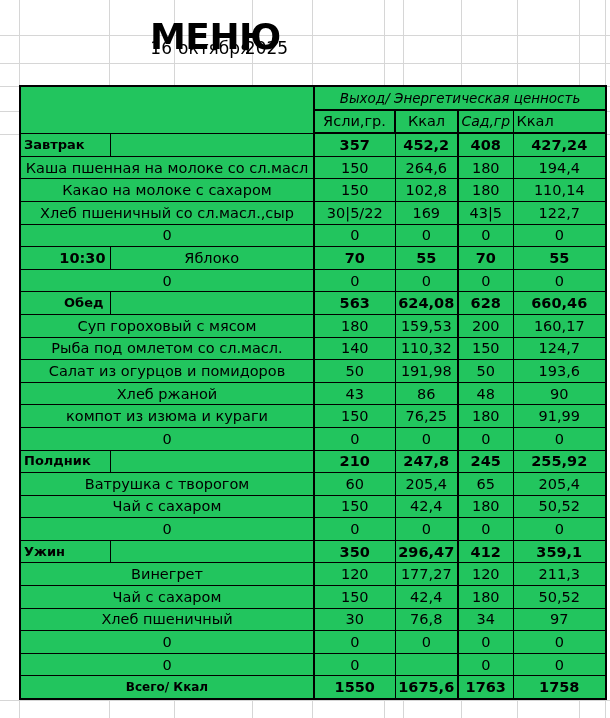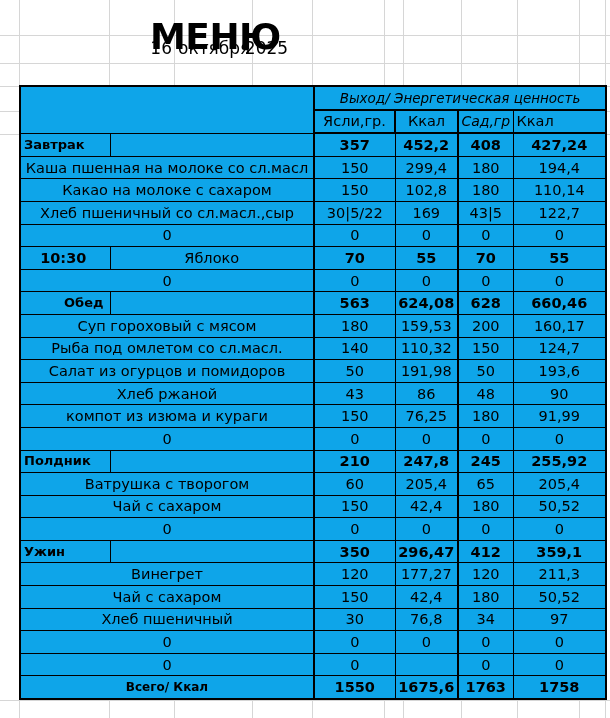--- a/index.html
+++ b/index.html
@@ -1,31 +1,31 @@
 <!DOCTYPE html>
 <html><head>
 <meta charset="utf-8">
 <style>
   html,body{margin:0;padding:0;}
   body{width:610px;height:718px;background:#fff;position:relative;overflow:hidden;font-family:"DejaVu Sans",sans-serif;color:#000;}
   .vline{position:absolute;top:0;width:1px;height:718px;background:#d6d6d6;}
   .hline{position:absolute;left:0;height:1px;width:610px;background:#d6d6d6;}
   .title{position:absolute;left:150px;top:16px;width:120px;text-align:center;font-size:36px;font-weight:bold;letter-spacing:-0.5px;}
   .date{position:absolute;top:38px;font-size:17px;}
-  table{position:absolute;left:19px;top:85px;border-collapse:collapse;table-layout:fixed;background:#0ea5e9;}
+  table{position:absolute;left:19px;top:85px;border-collapse:collapse;table-layout:fixed;background:#22c55e;}
   td{border:1px solid #000;height:21.6px;padding:0;font-size:14.5px;text-align:center;white-space:nowrap;overflow:hidden;line-height:20px;}
   .thick-l{border-left:2px solid #000;}
   .thick-r{border-right:2px solid #000;}
   .outer-t{border-top:2.5px solid #000;}
   .outer-b{border-bottom:2.5px solid #000;}
   .outer-l{border-left:2.5px solid #000;}
   .outer-r{border-right:2.5px solid #000;}
   .b{font-weight:bold;}
   .left{text-align:left;padding-left:3px;}
-  .right{text-align:center;padding-right:4px;margin-top:40px;}
+  .right{text-align:right;padding-right:4px;margin-top:40px;}
   .ital{font-style:italic;font-size:13.5px;}
   .small{font-size:12px;}
 </style>
 </head>
 <body>
 
 <div>
   <div class="vline" style="left:19px"></div>
   <div class="vline" style="left:109px"></div>
   <div class="vline" style="left:174px"></div>
@@ -74,21 +74,21 @@
         <td class="outer-l left b" style="font-size: 13px; margin-left: 25px;">Завтрак</td>
         <td class="thick-r"></td>
         <td class="b">357</td>
         <td class="thick-r b">452,2</td>
         <td class="b">408</td>
         <td class="outer-r b">427,24</td>
       </tr>
       <tr>
         <td colspan="2" class="outer-l thick-r">Каша пшенная на молоке со сл.масл</td>
         <td class="">150</td>
-        <td class="thick-r">299,4</td>
+        <td class="thick-r">264,6</td>
         <td class="">180</td>
         <td class="outer-r">194,4</td>
       </tr>
       <tr>
         <td colspan="2" class="outer-l thick-r">Какао на молоке с сахаром</td>
         <td class="">150</td>
         <td class="thick-r">102,8</td>
         <td class="">180</td>
         <td class="outer-r">110,14</td>
       </tr>

